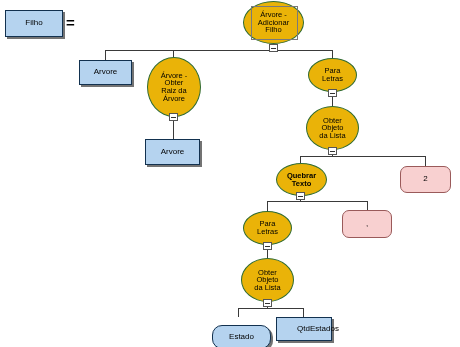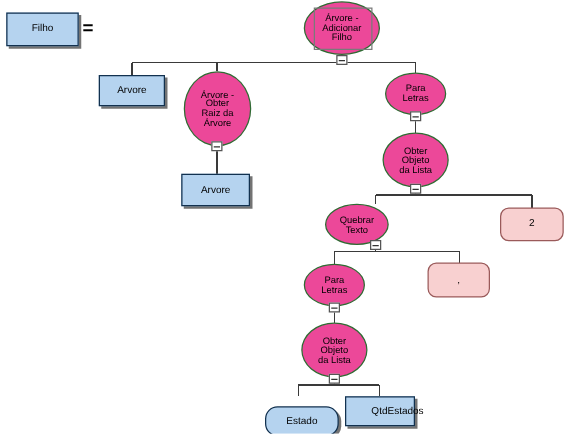--- a/index.html
+++ b/index.html
@@ -41,21 +41,21 @@
   
   .rect {
     background: #b5d3ef;
     border: 1px solid #12314f;
     box-shadow: 2px 2px 0 0 rgba(0,0,0,0.55);
     font-size: 8px;
   }
 
   
   .ellipse {
-    background: #ec4899;
+    background: #eab308;
     border: 1px solid #2f6b33;
     border-radius: 50%;
     font-size: 7.5px;
   }
 
   
   .lit {
     background: #f8d0d0;
     border: 1px solid #9a5a5a;
     border-radius: 7px;
@@ -180,21 +180,21 @@
   </div>
   <div class="toggle" style="left:328px; top:89px;"></div>
 
   <div class="node ellipse" style="left:306px; top:106px; width:53px; height:44px;">
     <span class="txt">Obter
 Objeto
 da Lista</span>
   </div>
   <div class="toggle" style="left:328px; top:147px;"></div>
 
-  <div class="node ellipse" style="left:260px; top:163px; width:51px; height:33px;">
+  <div class="node ellipse" style="left:276px; top:163px; width:51px; height:33px;font-weight:bold;">
     <span class="txt">Quebrar
 Texto</span>
   </div>
   <div class="toggle" style="left:296px; top:192px;"></div>
 
   <div class="node lit" style="left:400px; top:166px; width:51px; height:27px;">
     <span class="txt">2</span>
   </div>
 
   <div class="node ellipse" style="left:243px; top:211px; width:49px; height:34px;">

